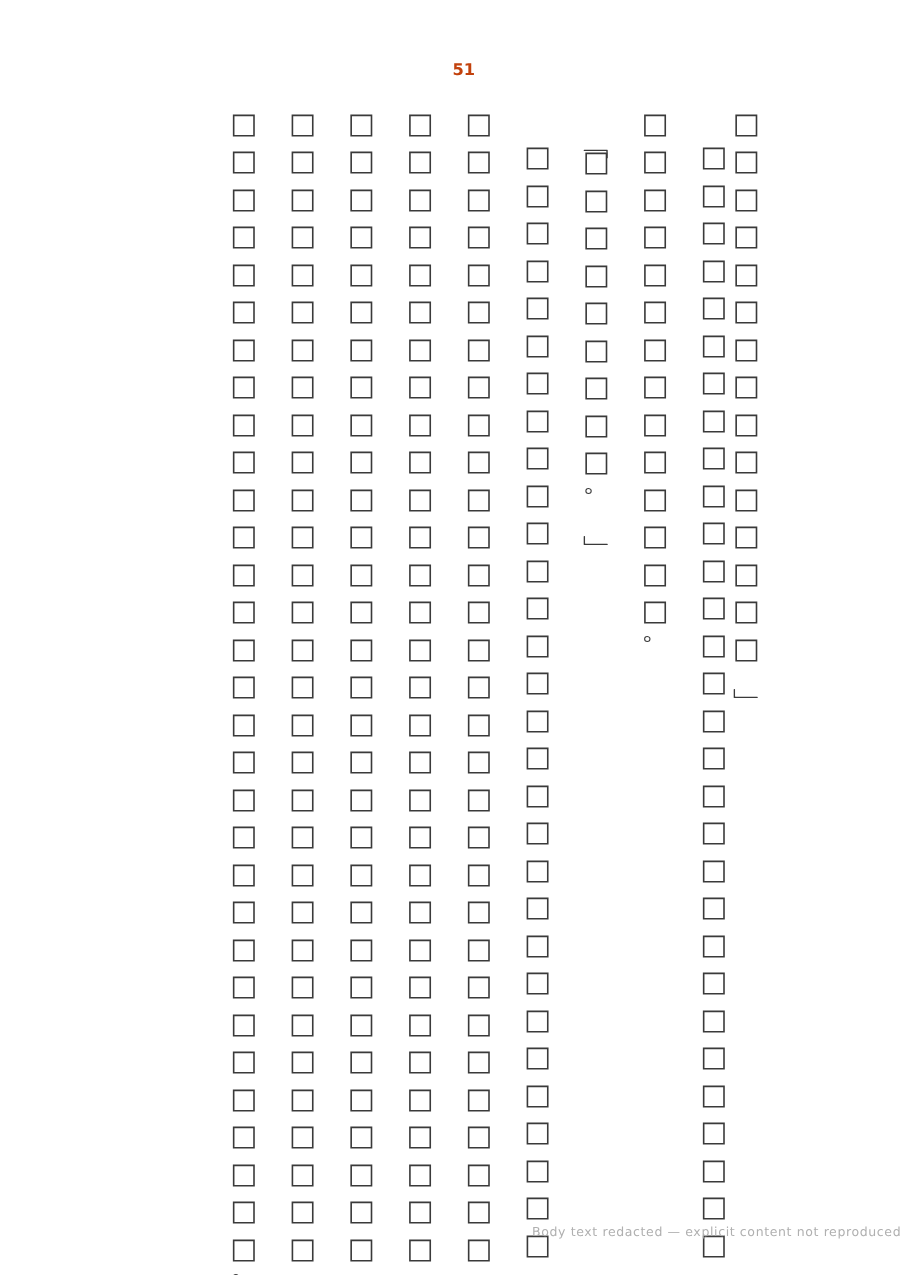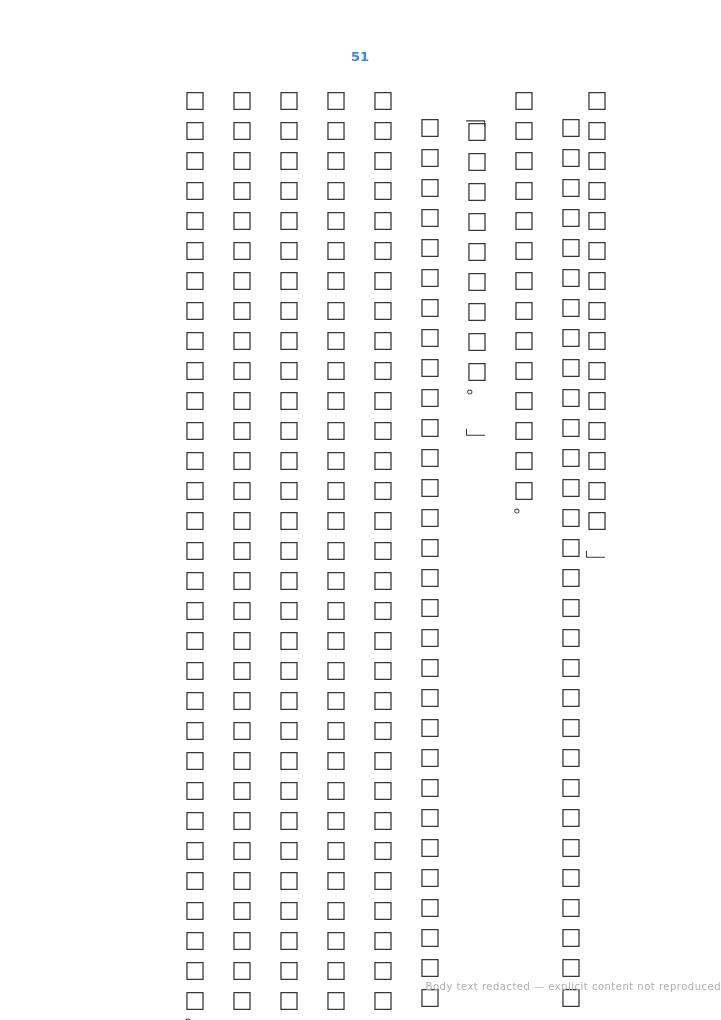--- a/index.html
+++ b/index.html
@@ -10,25 +10,25 @@
     position: relative;
     width: 721px;
     height: 1020px;
     background: #ffffff;
     overflow: hidden;
     font-family: "DejaVu Serif", serif;
   }
   .page-number {
     position: absolute;
     top: 49px;
-    left: 351px;
+    left: 362px;
     font-family: "DejaVu Sans", sans-serif;
     font-weight: bold;
     font-size: 13px;
-    color: #3b82f6;
+    color: #c2410c;
   }
   .text-block {
     position: absolute;
     top: 86px;
     right: 111px;
     height: 862px;
     display: flex;
     flex-direction: row-reverse;
     align-items: flex-start;
   }

